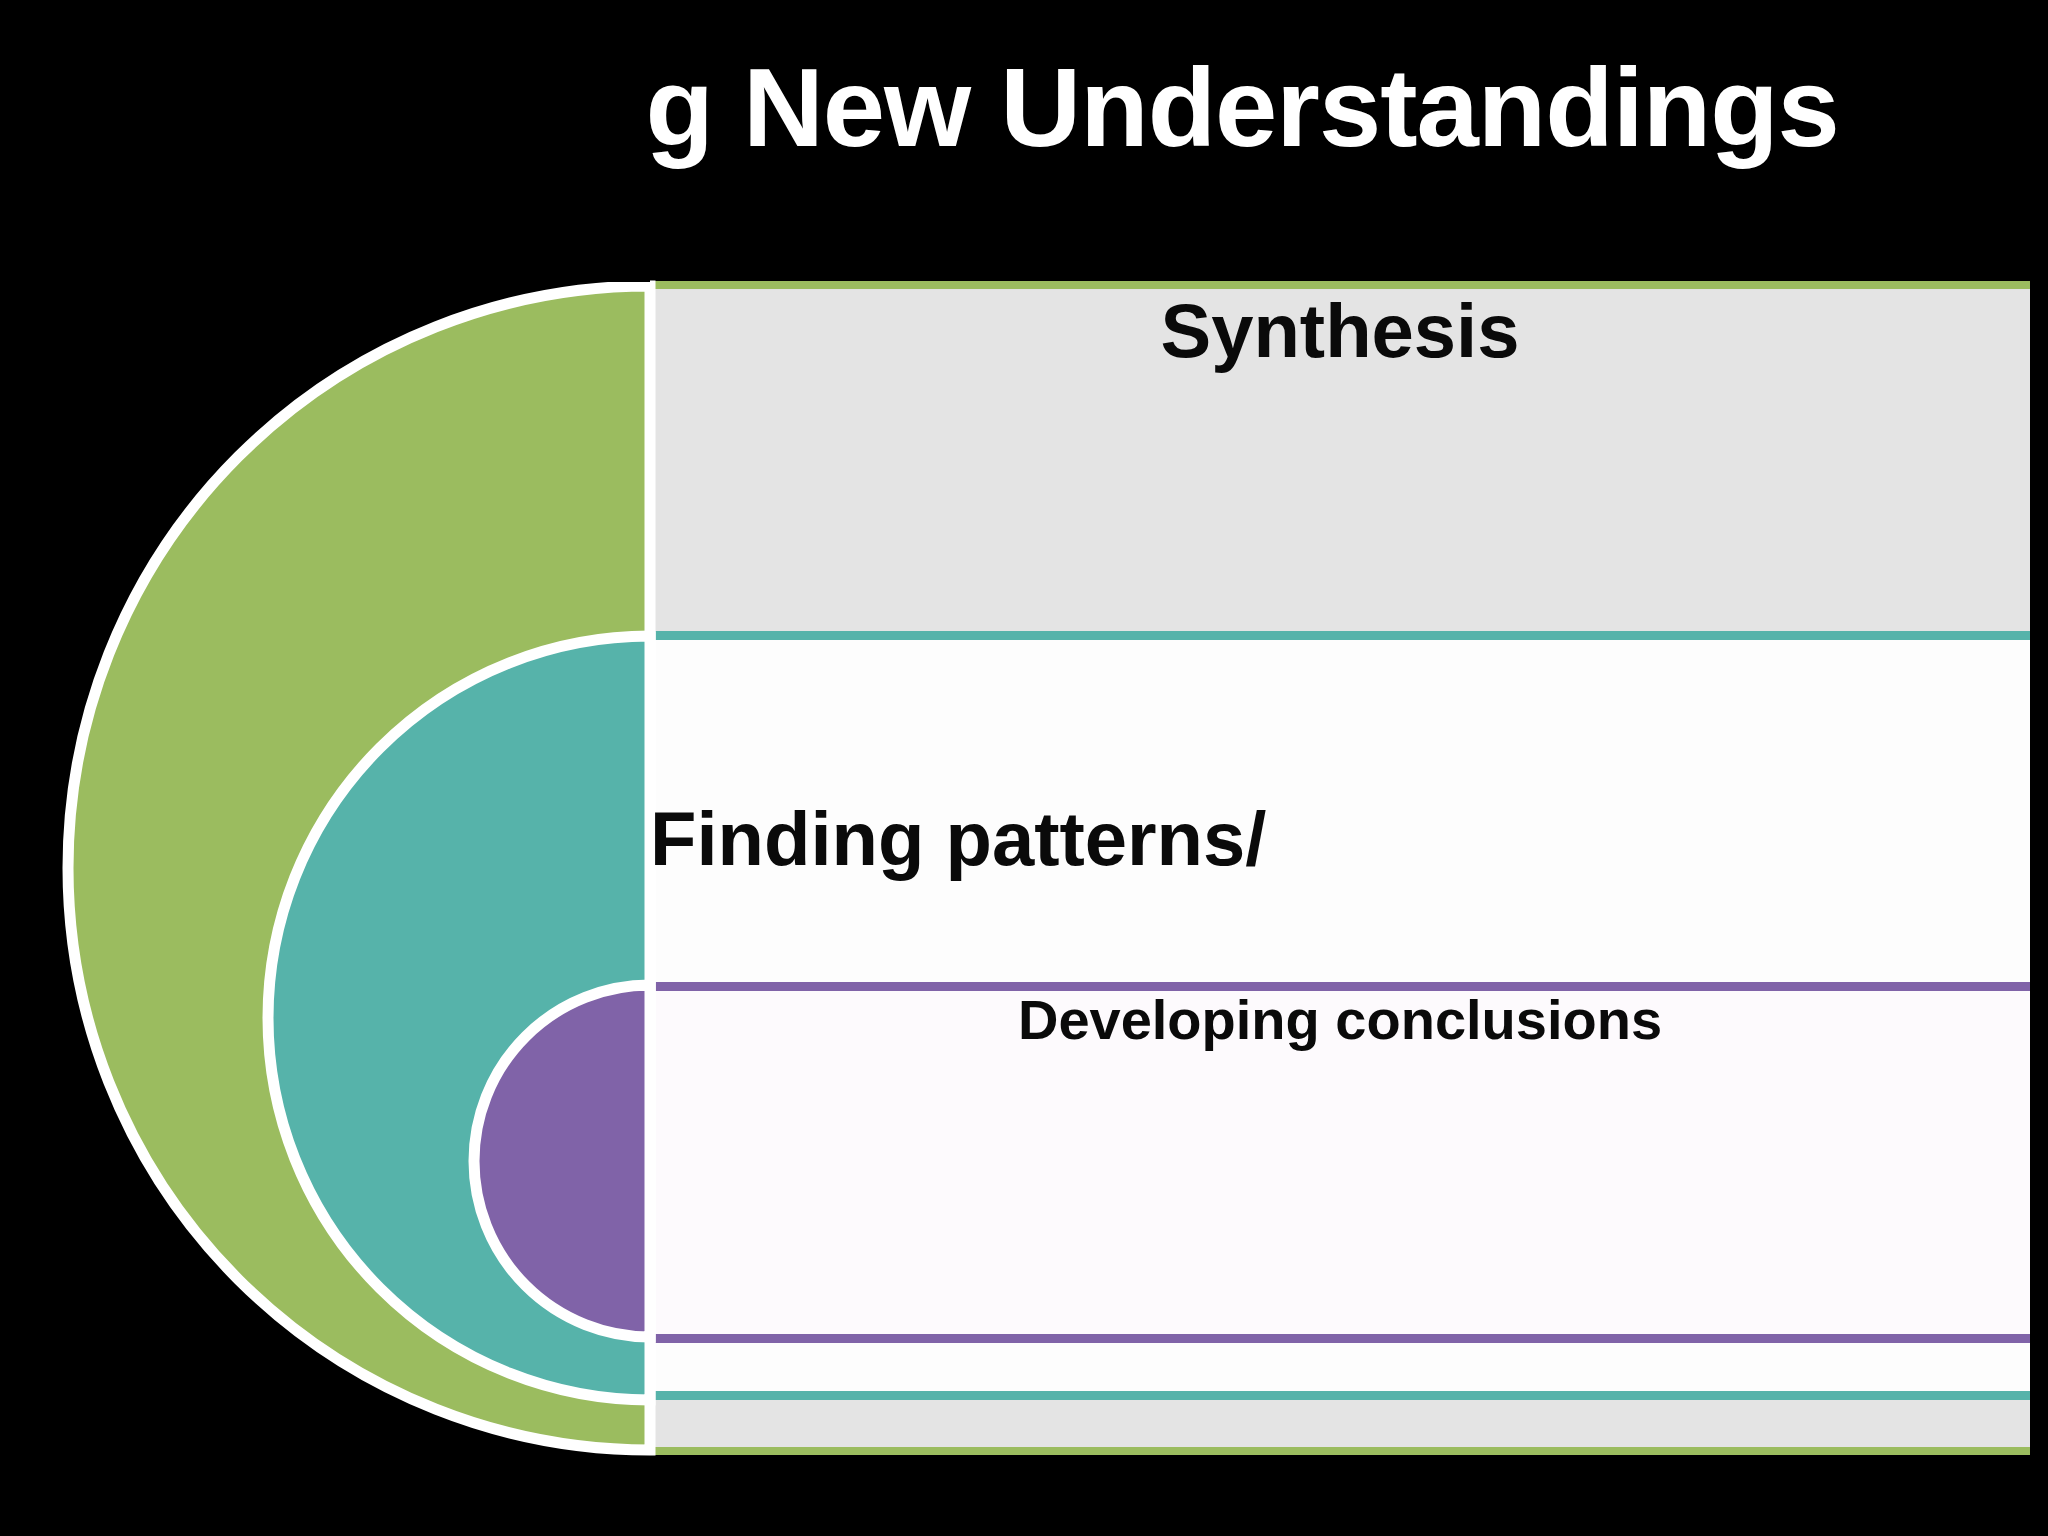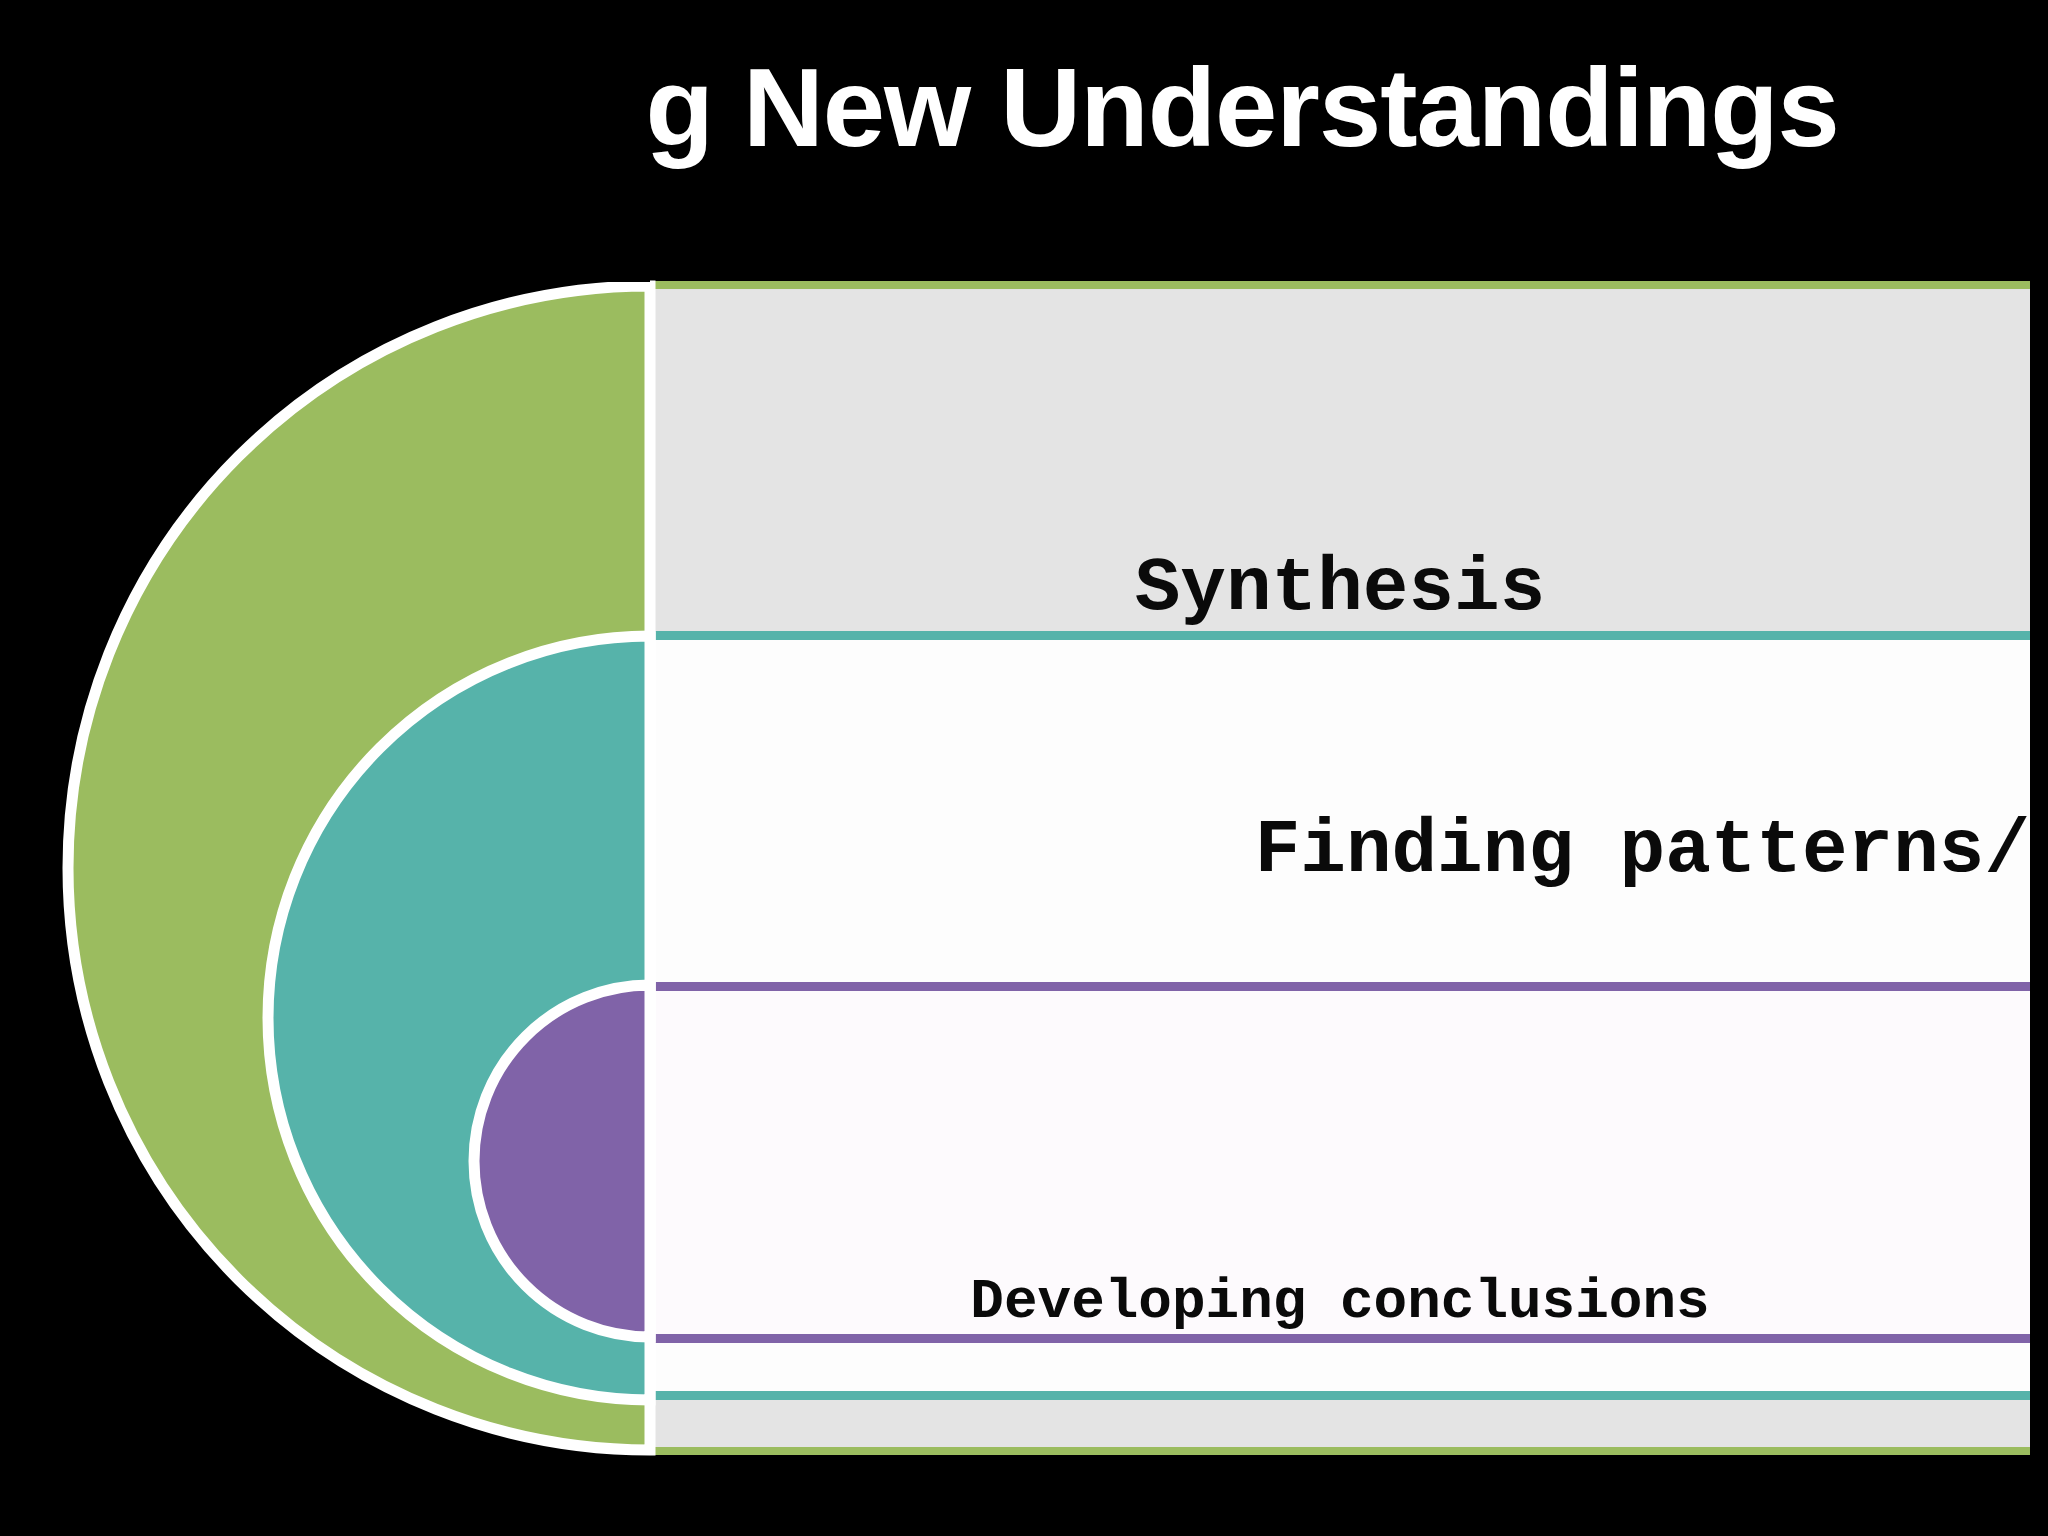--- a/index.html
+++ b/index.html
@@ -49,43 +49,42 @@
     display: block;
     width: 2048px;
     height: 1536px;
   }
 
   
   .band-label {
     position: absolute;
     text-align: center;
     color: #0a0a0a;
-    font-family: Liberation Mono, monospace;
+    font-family: Liberation Sans, sans-serif;
     font-weight: bold;
     line-height: 1.08;
     display: flex;
-    align-items: flex-end;
+    align-items: flex-start;
     justify-content: center;
     pointer-events: none;
   }
   #label-synthesis {
     left: 650px;
     top: 290px;
     width: 1380px;
     height: 340px;
     font-size: 76px;
   }
   #label-patterns {
     left: 650px;
     top: 640px;
     width: 1380px;
     height: 398px;
     font-size: 76px;
     flex-direction: column;
-    margin-top: 12px;
   }
   #label-conclusions {
     left: 650px;
     top: 990px;
     width: 1380px;
     height: 342px;
     font-size: 56px;
   }
   .label-line { display: block; }
 </style>

